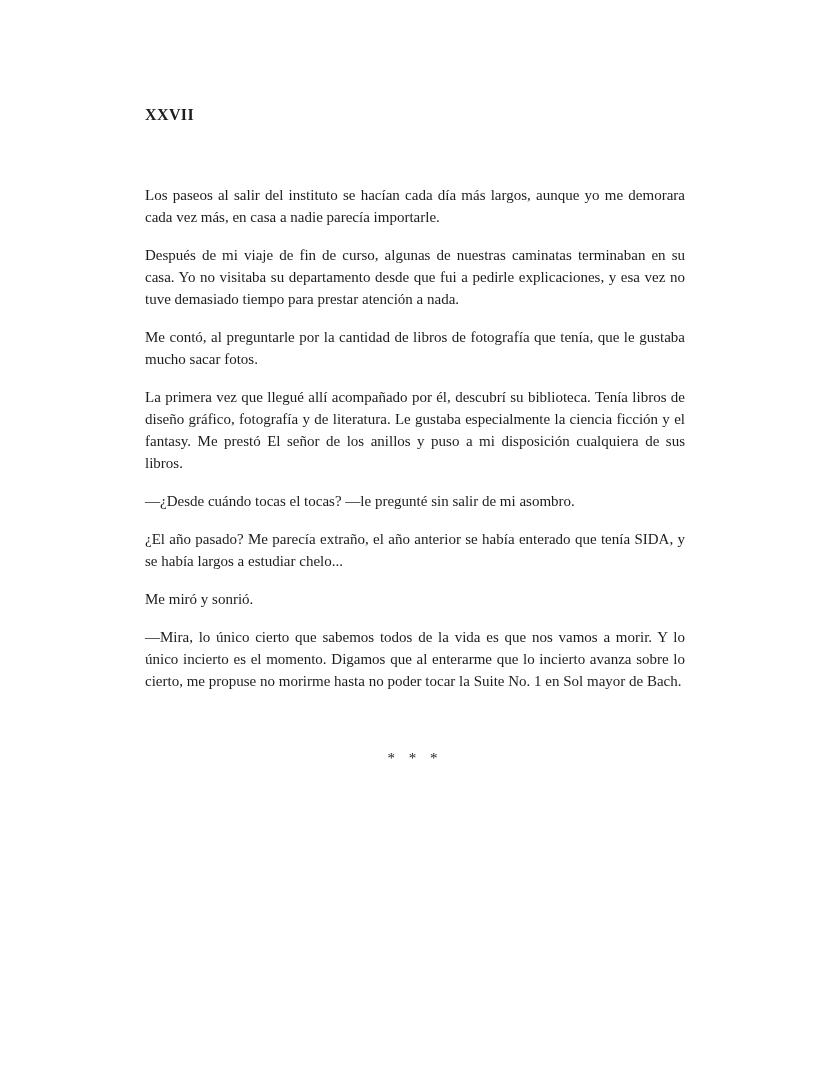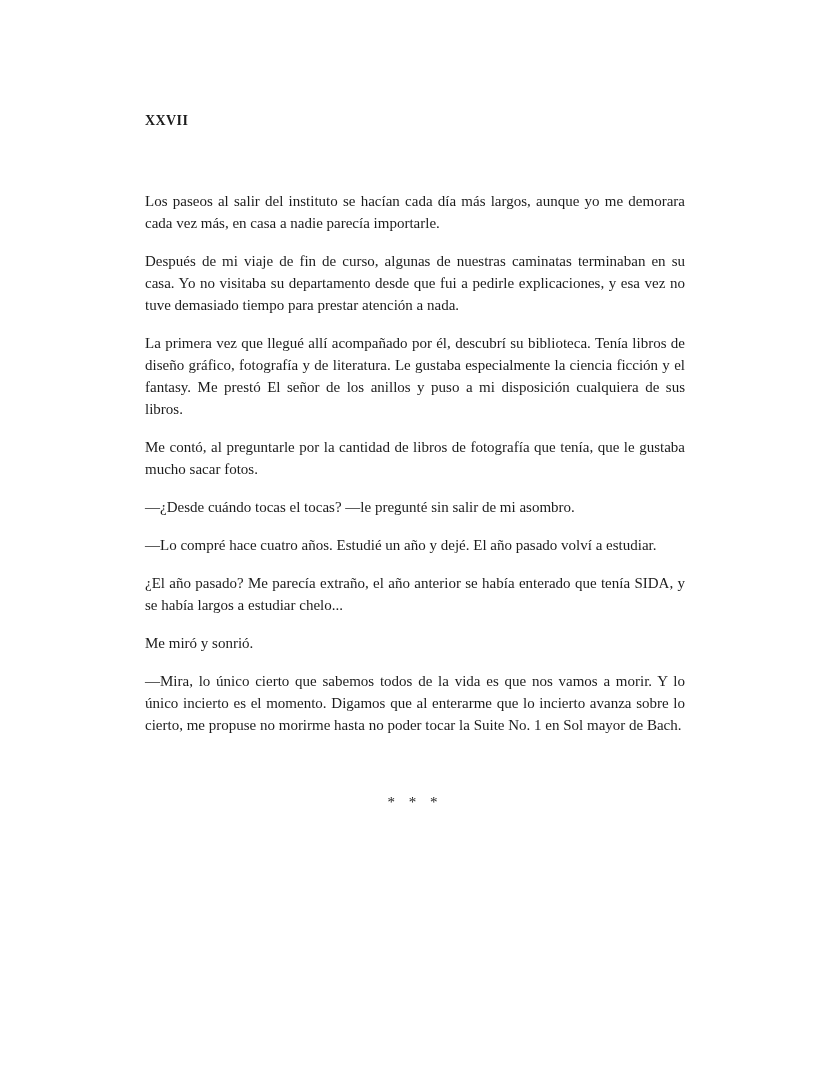--- a/index.html
+++ b/index.html
@@ -12,24 +12,24 @@
     width: 828px;
     height: 1071px;
     box-sizing: border-box;
     background: #ffffff;
     padding: 92px 143px 0 145px;
     font-family: "Liberation Serif", serif;
     color: #1c1c1c;
     overflow: hidden;
   }
   .heading {
-    font-size: 14px;
+    font-size: 16px;
     font-weight: bold;
     letter-spacing: 0.4px;
-    margin: 18px 0 58px 0;
+    margin: 12px 0 58px 0;
     line-height: 22px;
   }
   .body-text p {
     margin: 16px 0 15px 0;
     font-size: 15px;
     line-height: 22px;
     text-align: justify;
   }
   .divider {
     margin-top: 55px;
@@ -41,23 +41,22 @@
 </style>
 </head>
 <body>
 
 <div class="page">
   <h1 class="heading">XXVII</h1>
 
   <div class="body-text">
     <p>Los paseos al salir del instituto se hacían cada día más largos, aunque yo me demorara cada vez más, en casa a nadie parecía importarle.</p>
     <p>Después de mi viaje de fin de curso, algunas de nuestras caminatas terminaban en su casa. Yo no visitaba su departamento desde que fui a pedirle explicaciones, y esa vez no tuve demasiado tiempo para prestar atención a nada.</p>
+    <p>Me contó, al preguntarle por la cantidad de libros de fotografía que tenía, que le gustaba mucho sacar fotos.</p>
     <p>La primera vez que llegué allí acompañado por él, descubrí su biblioteca. Tenía libros de diseño gráfico, fotografía y de literatura. Le gustaba especialmente la ciencia ficción y el fantasy. Me prestó El señor de los anillos y puso a mi disposición cualquiera de sus libros.</p>
-    <p>Me contó, al preguntarle por la cantidad de libros de fotografía que tenía, que le gustaba mucho sacar fotos.</p>
     <p>—¿Desde cuándo tocas el tocas? —le pregunté sin salir de mi asombro.</p>
-    <p>—Lo compré hace cuatro años. Estudié un año y dejé. El año pasado volví a estudiar.</p>
     <p>¿El año pasado? Me parecía extraño, el año anterior se había enterado que tenía SIDA, y se había largos a estudiar chelo...</p>
     <p>Me miró y sonrió.</p>
     <p>—Mira, lo único cierto que sabemos todos de la vida es que nos vamos a morir. Y lo único incierto es el momento. Digamos que al enterarme que lo incierto avanza sobre lo cierto, me propuse no morirme hasta no poder tocar la Suite No. 1 en Sol mayor de Bach.</p>
   </div>
 
   <div class="divider">* * *</div>
 </div>
 
 </body></html>

